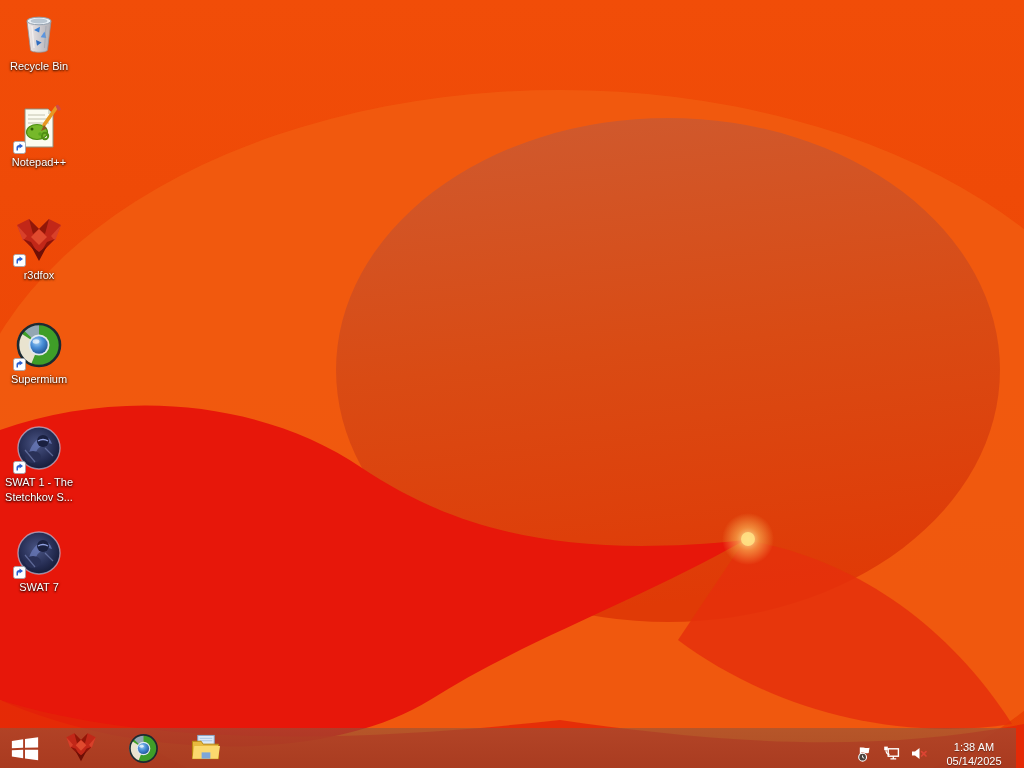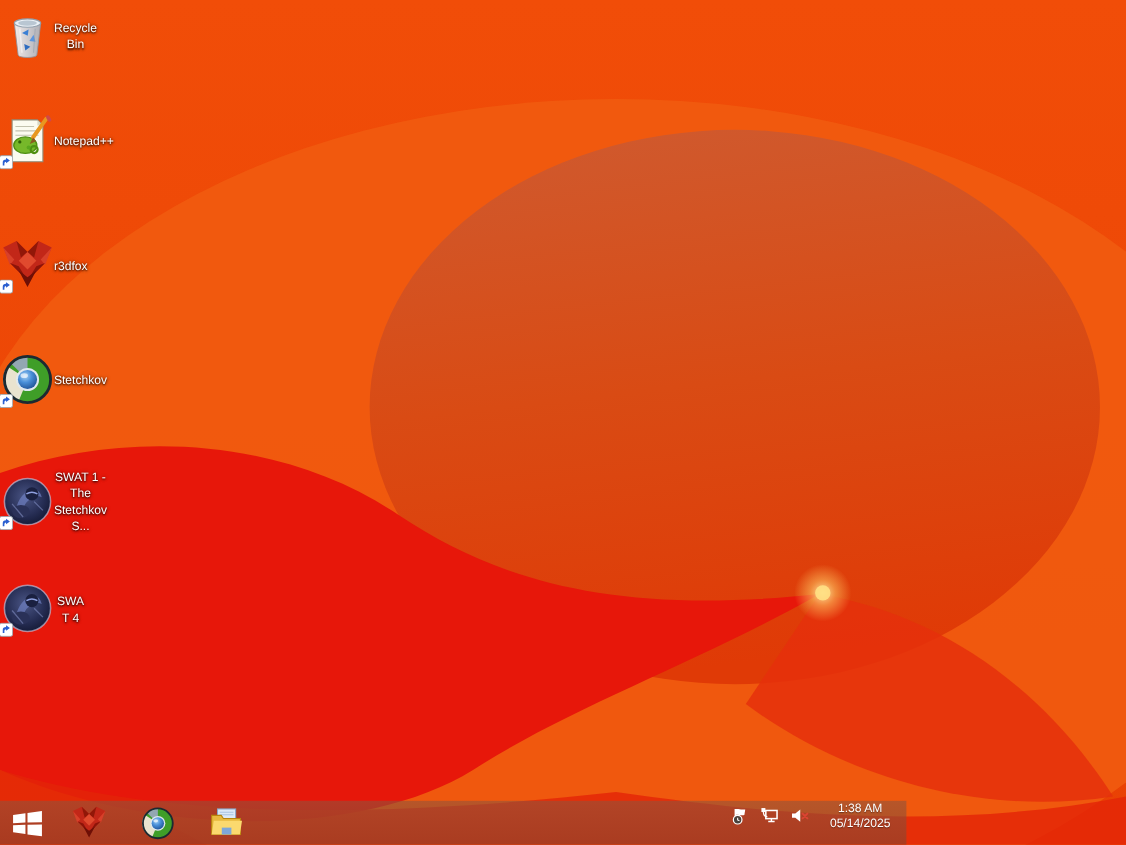--- a/index.html
+++ b/index.html
@@ -8,35 +8,35 @@
     width:1024px;height:768px;overflow:hidden;position:relative;
     font-family:"Liberation Sans", sans-serif;
     background:#ee4505;
     -webkit-font-smoothing:antialiased;
   }
   
   .wallpaper{position:absolute;inset:0;width:1024px;height:768px;}
   
   .desk-icon{
     position:absolute;left:1px;width:76px;
-    display:flex;flex-direction:row;align-items:center;
+    display:flex;flex-direction:column;align-items:center;
     cursor:default;
   }
   .desk-icon .art{position:relative;width:48px;height:48px;flex:0 0 48px;}
   .desk-icon .label{
     margin-top:3px;font-size:11px;line-height:15px;color:#fff;text-align:center;
     text-shadow:0 1px 2px rgba(0,0,0,.9), 0 0 3px rgba(0,0,0,.55);
     max-width:76px;word-wrap:break-word;
   }
   .badge{position:absolute;left:-2px;bottom:-2px;width:13px;height:13px;}
   
   .taskbar{
-    position:absolute;left:0;bottom:0;width:824px;height:40px;
+    position:absolute;left:0;bottom:0;width:1016px;height:40px;
     background:linear-gradient(180deg, rgba(141,84,61,.58), rgba(126,70,50,.58));
-    display:flex;align-items:flex-start;z-index:5;
+    display:flex;align-items:flex-end;z-index:5;
   }
   .tb-btn{
     display:flex;align-items:center;justify-content:center;
     height:40px;cursor:pointer;
   }
   .tb-start{width:50px;}
   .tb-app{width:62px;}
   .tray{
     margin-left:auto;display:flex;align-items:center;gap:9px;padding-right:9px;
   }
@@ -160,21 +160,21 @@
       <circle cx="24" cy="24" r="21" fill="none" stroke="#1c2a31" stroke-width="2.6"></circle>
       <circle cx="24" cy="24" r="10.5" fill="#dfe8ee"></circle>
       <circle cx="24" cy="24" r="8.7" fill="url(#blueBall)"></circle>
       <ellipse cx="21" cy="20.5" rx="3.4" ry="2.2" fill="#ffffff" opacity="0.65"></ellipse>
     </svg>
     <svg class="badge" viewBox="0 0 13 13">
       <rect x="0.5" y="0.5" width="12" height="12" rx="2" fill="#fff" stroke="#9aa4ae" stroke-width="0.8"></rect>
       <path d="M3.5,9.5 L3.5,6.5 Q3.5,4 6.5,4 L6.5,2.5 L10,5 L6.5,7.5 L6.5,6 Q5,6 5,7.5 L5,9.5 Z" fill="#2a5fd0"></path>
     </svg>
   </div>
-  <div class="label">Stetchkov</div>
+  <div class="label">Supermium</div>
 </div>
 
 <div class="desk-icon" style="top:424px">
   <div class="art">
     <svg width="48" height="48" viewBox="0 0 48 48">
       <defs>
         <radialGradient id="swg1" cx="45%" cy="40%" r="70%">
           <stop offset="0" stop-color="#4a5585"></stop>
             <stop offset="0.6" stop-color="#252c52"></stop>
             <stop offset="1" stop-color="#10142c"></stop>
@@ -210,21 +210,21 @@
       <circle cx="28" cy="17" r="6" fill="#1a2040"></circle>
       <path d="M23,17 Q28,14 33,17" stroke="#8fa0e0" stroke-width="1.4" fill="none"></path>
       <ellipse cx="18" cy="33" rx="8" ry="6" fill="#2a3158"></ellipse>
       <path d="M10,26 L20,38 M30,24 L38,32" stroke="#9aa8e0" stroke-width="1.2" opacity="0.45"></path>
     </svg>
     <svg class="badge" viewBox="0 0 13 13">
       <rect x="0.5" y="0.5" width="12" height="12" rx="2" fill="#fff" stroke="#9aa4ae" stroke-width="0.8"></rect>
       <path d="M3.5,9.5 L3.5,6.5 Q3.5,4 6.5,4 L6.5,2.5 L10,5 L6.5,7.5 L6.5,6 Q5,6 5,7.5 L5,9.5 Z" fill="#2a5fd0"></path>
     </svg>
   </div>
-  <div class="label">SWAT 4</div>
+  <div class="label">SWAT 7</div>
 </div>
 
 <div class="taskbar">
 
   <div class="tb-btn tb-start">
     <svg width="30" height="27" viewBox="0 0 32 28">
       <polygon points="2,6 14,4.2 14,13.2 2,13.8" fill="#fff"></polygon>
       <polygon points="16,3.9 30,2 30,13 16,13.1" fill="#fff"></polygon>
       <polygon points="2,15.8 14,15.4 14,24.4 2,22.6" fill="#fff"></polygon>
       <polygon points="16,15.3 30,15.2 30,26.5 16,24.7" fill="#fff"></polygon>

